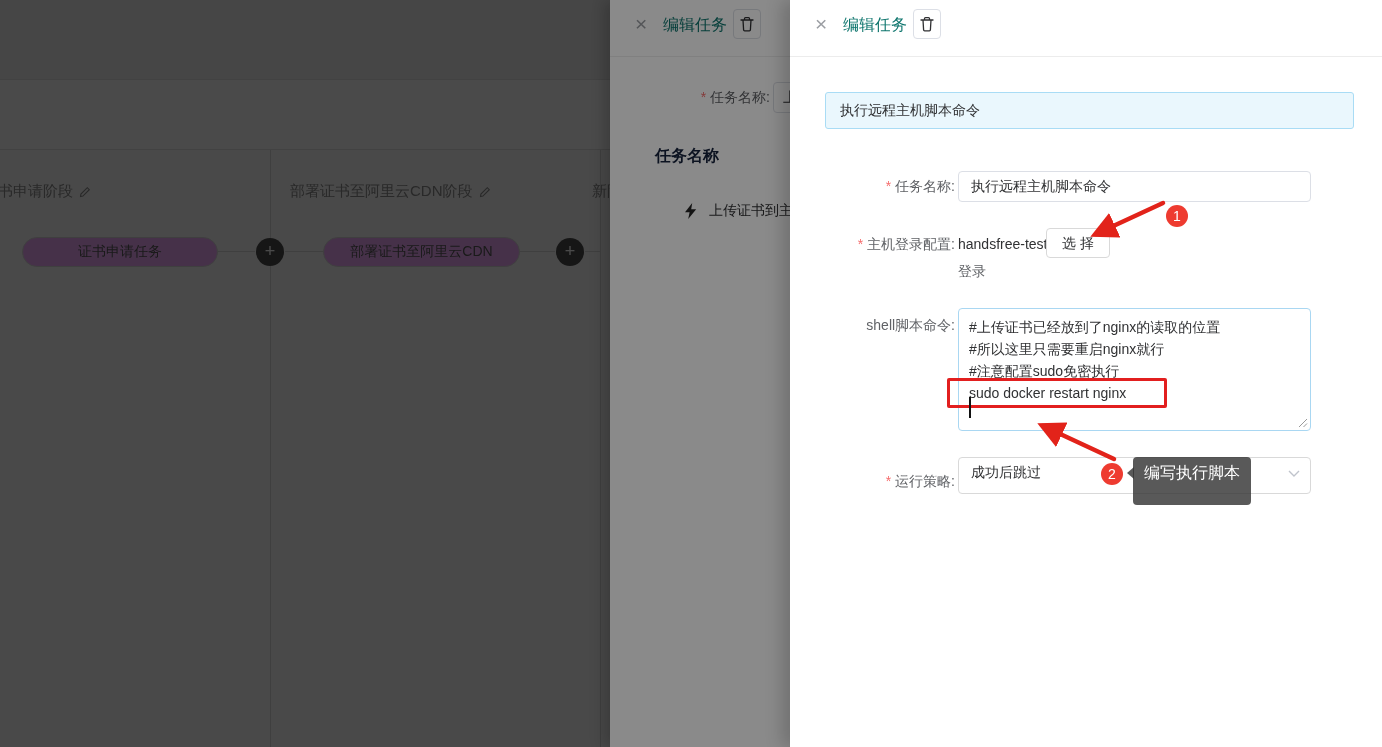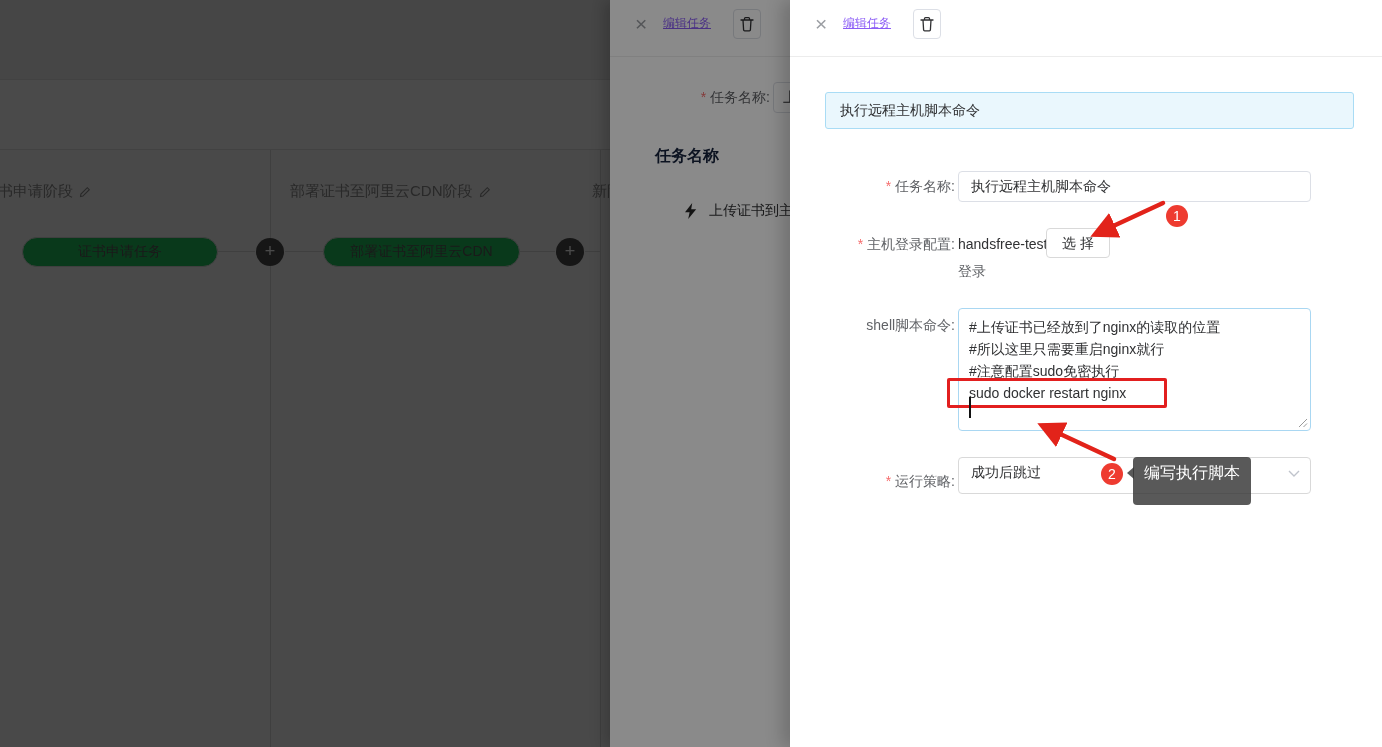--- a/index.html
+++ b/index.html
@@ -7,35 +7,35 @@
   body { font-family:"Liberation Sans","DejaVu Sans",sans-serif; font-size:14px; color:#303133; background:#fff; }
   .page { position:relative; width:1382px; height:747px; overflow:hidden; }
 
   
   .canvas { position:absolute; left:0; top:0; width:790px; height:747px; z-index:1; background:#fafafa; }
   .app-header { position:absolute; left:0; top:0; width:790px; height:80px; background:#f0f0f0; border-bottom:1px solid #e4e4e4; }
   .app-toolbar { position:absolute; left:0; top:80px; width:790px; height:70px; background:#ffffff; border-bottom:1px solid #e2e2e2; }
   .pipeline { position:absolute; left:0; top:150px; width:790px; height:597px; }
   .col-divider { position:absolute; top:0; bottom:0; width:1px; background:#d9d9d9; }
   .stage-title { position:absolute; top:32px; font-size:15px; color:#8c8c8c; white-space:nowrap; display:flex; align-items:center; gap:6px; }
-  .task-pill { position:absolute; top:87px; height:30px; background:#22c55e; border:1px solid #d9d9d9; border-radius:15px; color:#595959; font-size:14px; display:flex; align-items:center; justify-content:center; }
+  .task-pill { position:absolute; top:87px; height:30px; background:#f0abfc; border:1px solid #d9d9d9; border-radius:15px; color:#595959; font-size:14px; display:flex; align-items:center; justify-content:center; }
   .connector { position:absolute; top:101px; height:1px; background:#d9d9d9; }
   .plus-btn { position:absolute; top:88px; width:28px; height:28px; border-radius:50%; background:#4d4d4d; color:#fff; font-size:18px; line-height:26px; text-align:center; }
 
   
   .mask { position:absolute; left:0; top:0; width:790px; height:747px; background:rgba(0,0,0,0.46); }
   .mask-a { z-index:2; } .mask-b { z-index:4; }
 
   
   .drawer { background:#fff; position:absolute; top:0; height:747px; overflow:hidden; }
   .drawer-mid { left:610px; width:180px; z-index:3; box-shadow:-6px 0 14px rgba(0,0,0,0.2); }
   .drawer-right { left:790px; width:592px; z-index:5; box-shadow:-8px 0 16px rgba(0,0,0,0.18); }
   .drawer-header { position:absolute; left:0; top:0; right:0; height:57px; border-bottom:1px solid #ececec; }
   .close-x { position:absolute; left:25px; top:12px; font-size:21px; color:#9b9ea3; line-height:24px; cursor:pointer; }
-  .drawer-title { position:absolute; left:53px; top:15px; font-size:12px; color:#8b5cf6; white-space:nowrap;text-decoration:underline; }
+  .drawer-title { position:absolute; left:53px; top:15px; font-size:16px; color:#0f766e; white-space:nowrap; }
   .trash-btn { position:absolute; left:123px; top:9px; width:28px; height:30px; border:1px solid #dcdfe6; border-radius:4px; background:#fff; display:flex; align-items:center; justify-content:center; }
 
   
   .mid-label { position:absolute; left:0; top:82px; width:160px; line-height:31px; text-align:right; color:#606266; white-space:nowrap; }
   .mid-input { position:absolute; left:163px; top:82px; width:90px; height:31px; border:1px solid #dcdfe6; border-radius:4px; padding-left:9px; font-size:14px; color:#303133; line-height:29px; white-space:nowrap; overflow:hidden; background:#fff; }
   .steps-heading { position:absolute; left:45px; top:146px; font-size:16px; font-weight:bold; color:#17233d; white-space:nowrap; }
   .step-row { position:absolute; left:74px; top:202px; display:flex; align-items:center; gap:12px; white-space:nowrap; color:#303133; }
 
   
   .alert-box { position:absolute; left:35px; top:92px; width:529px; height:37px; background:#eaf7fd; border:1px solid #a9dcf5; border-radius:3px; line-height:35px; padding-left:14px; color:#303133; font-size:14px; }

